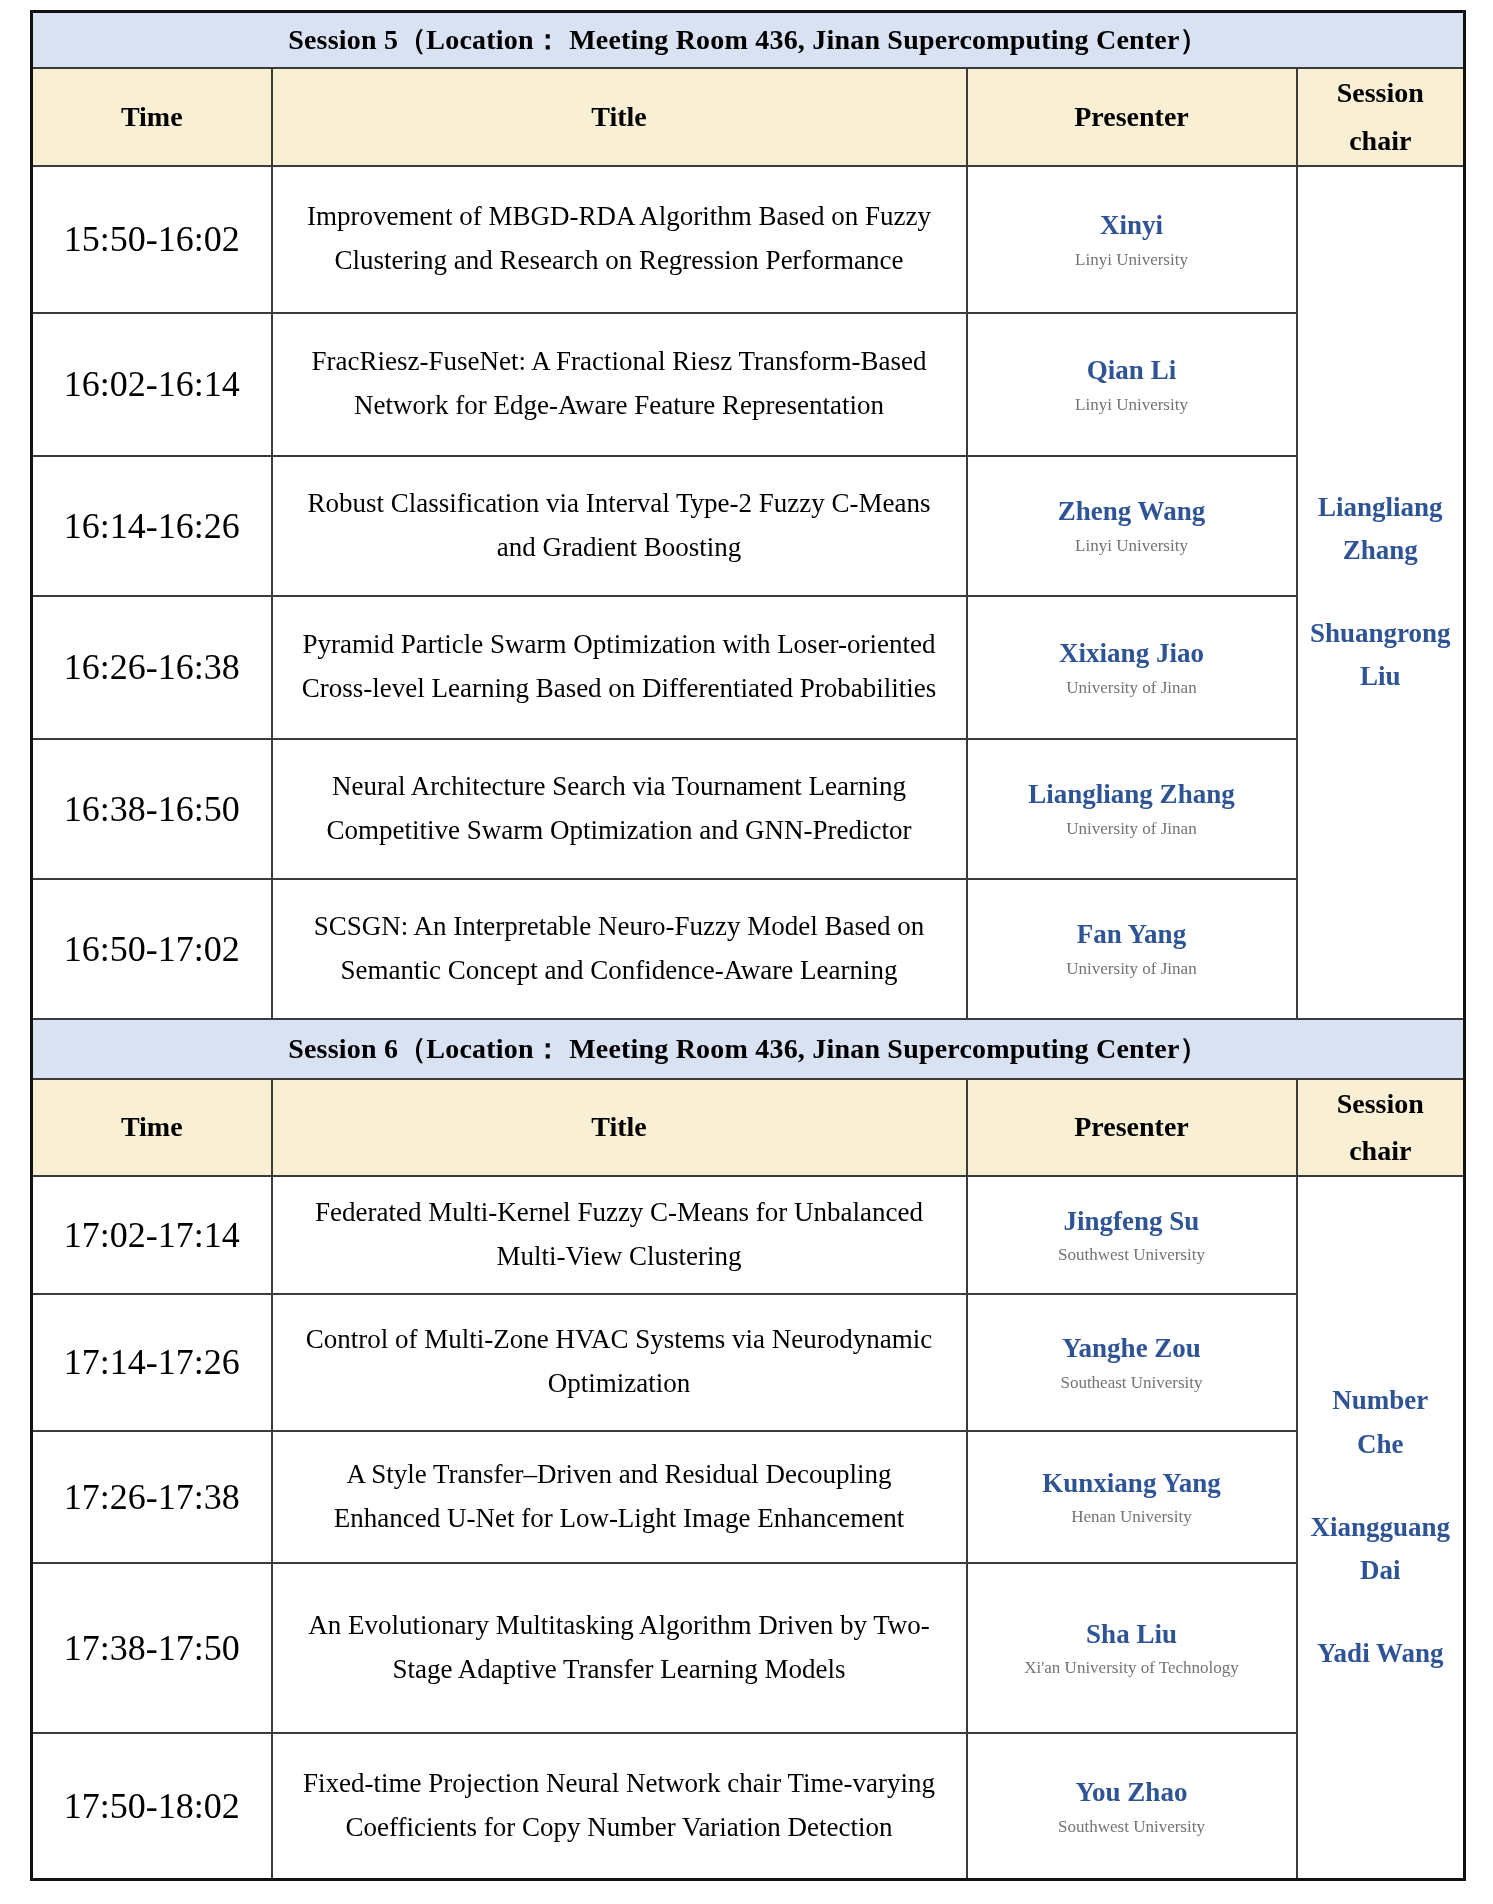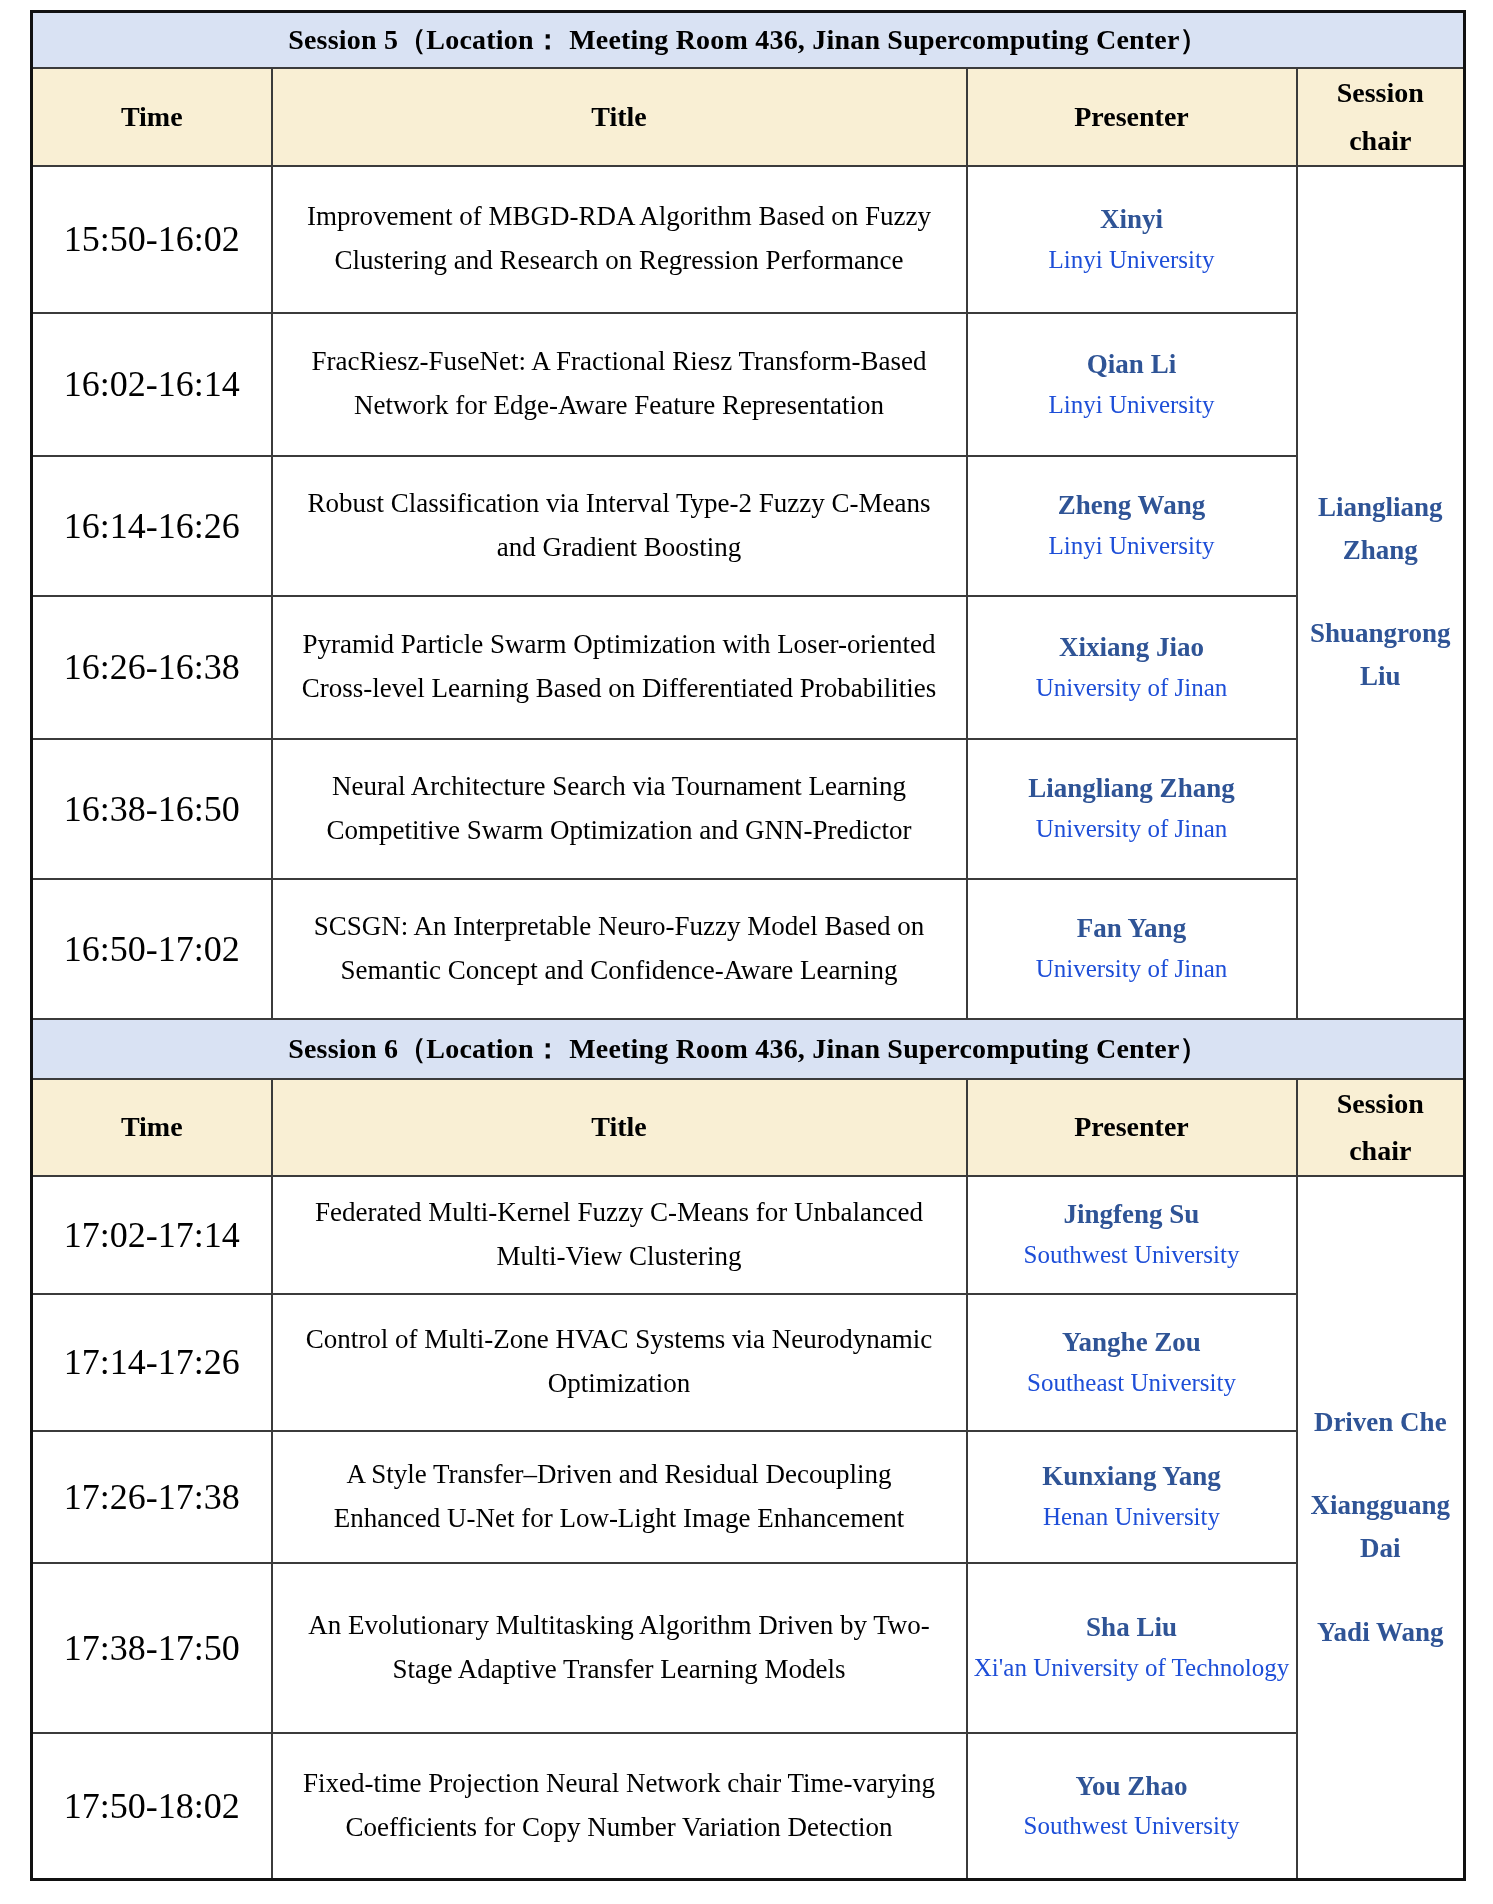--- a/index.html
+++ b/index.html
@@ -56,22 +56,22 @@
   td.presenter {
     font-size: 27px;
     line-height: 1.55;
     padding: 4px 4px;
   }
   .pname {
     font-weight: bold;
     color: var(--name-blue, #2F5496);
   }
   .paff {
-    font-size: 25px;
-    color: #1d4ed8;
+    font-size: 17px;
+    color: #737373;
   }
   td.chair {
     font-size: 27px;
     font-weight: bold;
     color: var(--name-blue, #2F5496);
     line-height: 1.6;
     padding: 6px 10px;
   }
   .cname {
     overflow-wrap: anywhere;
@@ -166,21 +166,21 @@
       </tr>
 
       <tr style="height:118px">
         <td class="time">17:02-17:14</td>
         <td class="title">Federated Multi-Kernel Fuzzy C-Means for Unbalanced Multi-View Clustering</td>
         <td class="presenter">
           <div class="pname">Jingfeng Su</div>
           <div class="paff">Southwest University</div>
         </td>
         <td class="chair" rowspan="5">
-          <div class="cname">Driven Che</div>
+          <div class="cname">Number Che</div>
           <div class="cname">Xiangguang Dai</div>
           <div class="cname">Yadi Wang</div>
         </td>
       </tr>
       <tr style="height:137px">
         <td class="time">17:14-17:26</td>
         <td class="title">Control of Multi-Zone HVAC Systems via Neurodynamic Optimization</td>
         <td class="presenter">
           <div class="pname">Yanghe Zou</div>
           <div class="paff">Southeast University</div>

